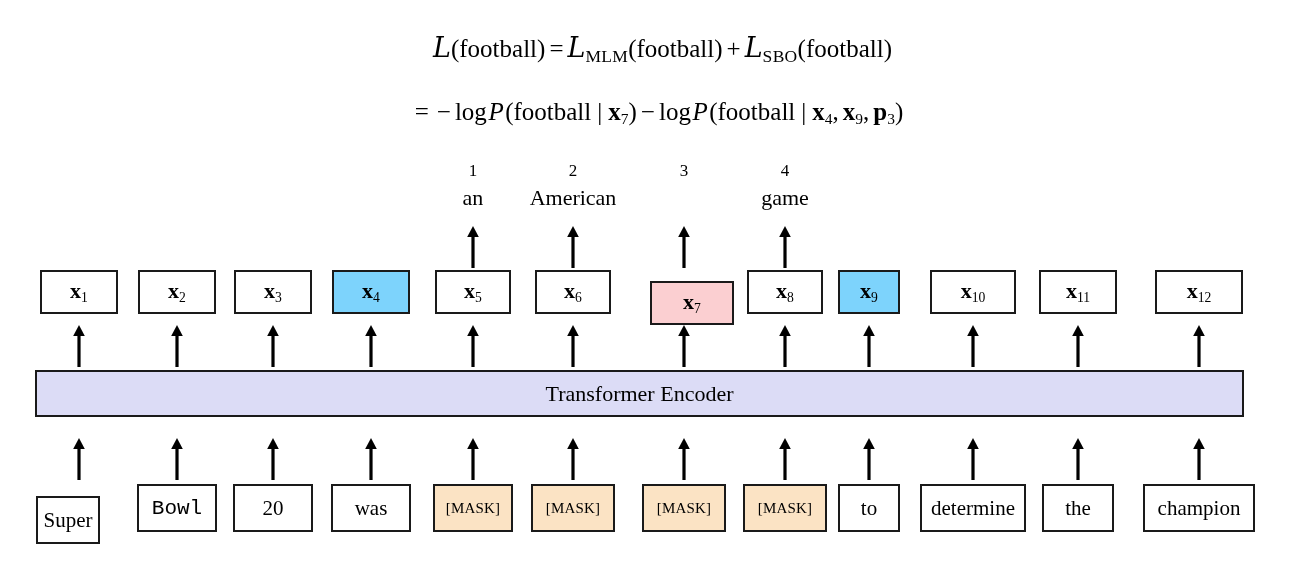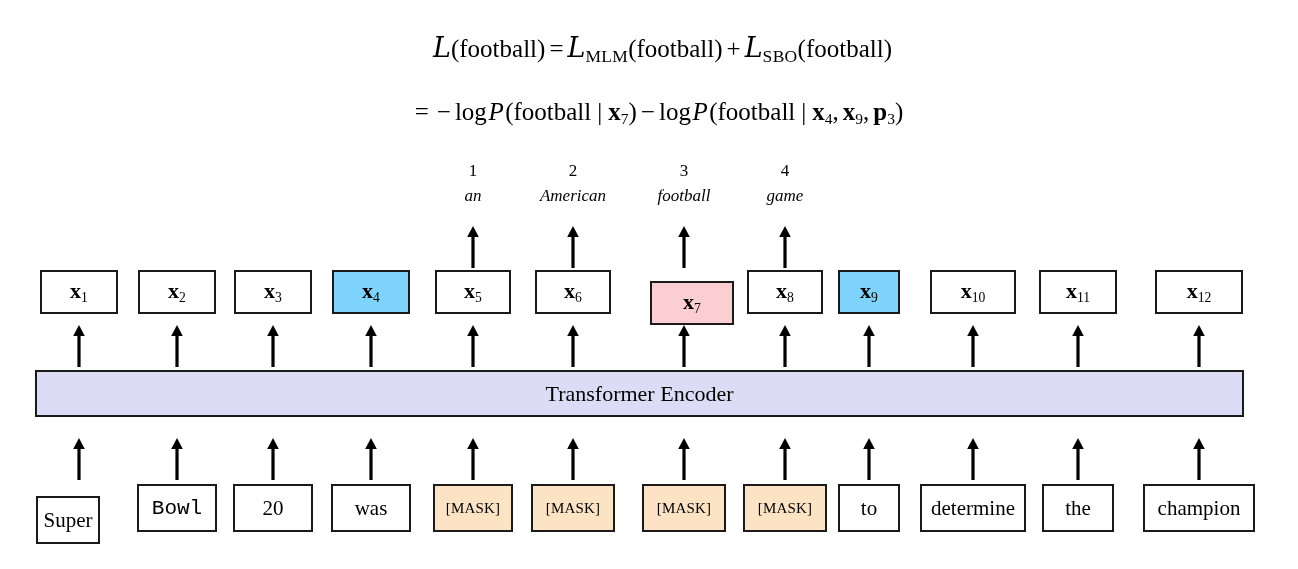--- a/index.html
+++ b/index.html
@@ -95,24 +95,23 @@
   .outlabel {
     position: absolute;
     text-align: center;
     white-space: nowrap;
   }
   .out-index {
     font-size: 17px;
     line-height: 1;
   }
   .out-word {
-    font-size: 17px;
+    font-size: 22px;
     line-height: 1;
     margin-top: 8px;
-    font-style: italic;
   }
 
   
   .arrow {
     position: absolute;
     width: 14px;
   }
   .arrow svg { display: block; }
 
   
@@ -152,21 +151,20 @@
       <div class="outlabel" style="left: 363px; width: 220px; top: 162px;">
         <div class="out-index">1</div>
         <div class="out-word">an</div>
       </div>
       <div class="outlabel" style="left: 463px; width: 220px; top: 162px;">
         <div class="out-index">2</div>
         <div class="out-word">American</div>
       </div>
       <div class="outlabel" style="left: 574px; width: 220px; top: 162px;">
         <div class="out-index">3</div>
-        <div class="out-word">football</div>
       </div>
       <div class="outlabel" style="left: 675px; width: 220px; top: 162px;">
         <div class="out-index">4</div>
         <div class="out-word">game</div>
       </div>
     </div>
   <div id="output-arrows">
       <div class="arrow" style="left: 466px; top: 226px; height: 42px;">
         <svg width="14" height="42" viewBox="0 0 14 42">
           <line x1="7" y1="42" x2="7" y2="9" stroke="#000" stroke-width="3.2"></line>

